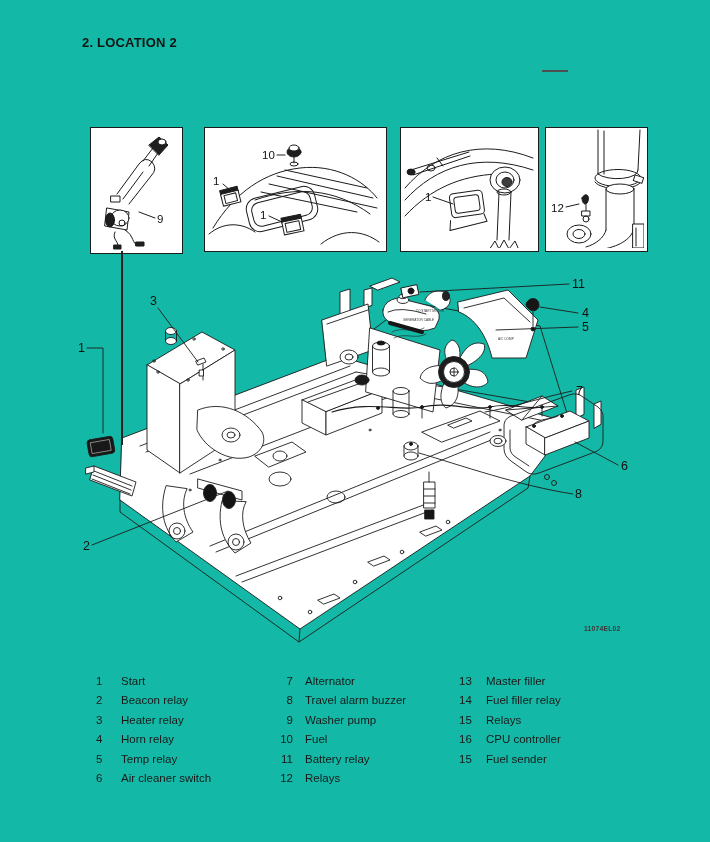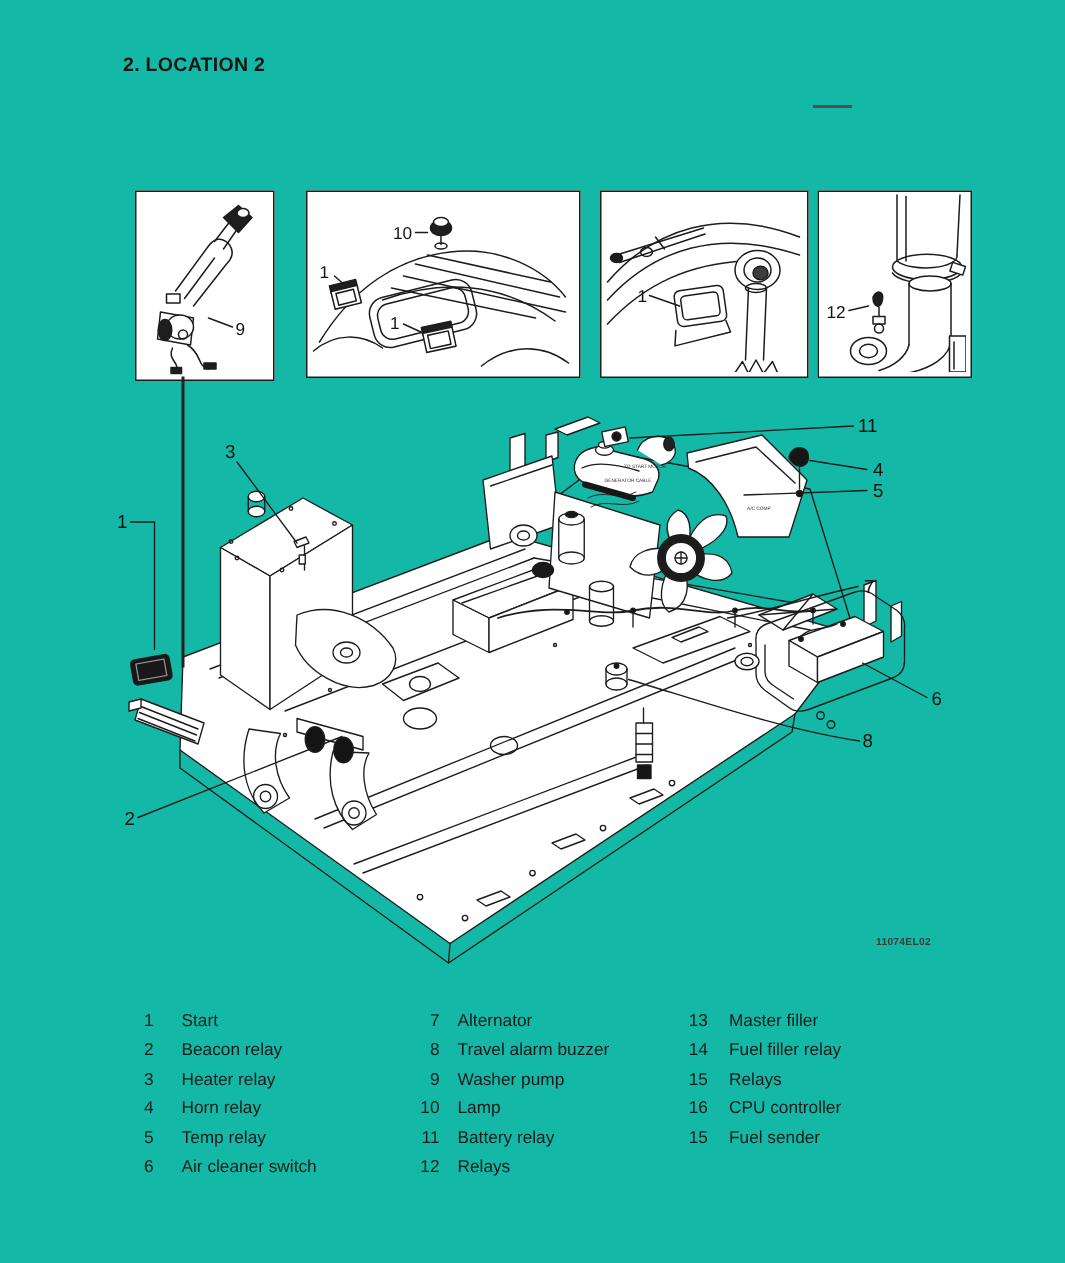--- a/index.html
+++ b/index.html
@@ -383,21 +383,21 @@
     <div class="legend-row">
         <span class="ln-num">8</span>
         <span>Travel alarm buzzer</span>
       </div>
     <div class="legend-row">
         <span class="ln-num">9</span>
         <span>Washer pump</span>
       </div>
     <div class="legend-row">
         <span class="ln-num">10</span>
-        <span>Lamp</span>
+        <span>Fuel</span>
       </div>
     <div class="legend-row">
         <span class="ln-num">11</span>
         <span>Battery relay</span>
       </div>
     <div class="legend-row">
         <span class="ln-num">12</span>
         <span>Relays</span>
       </div>
   </div>

